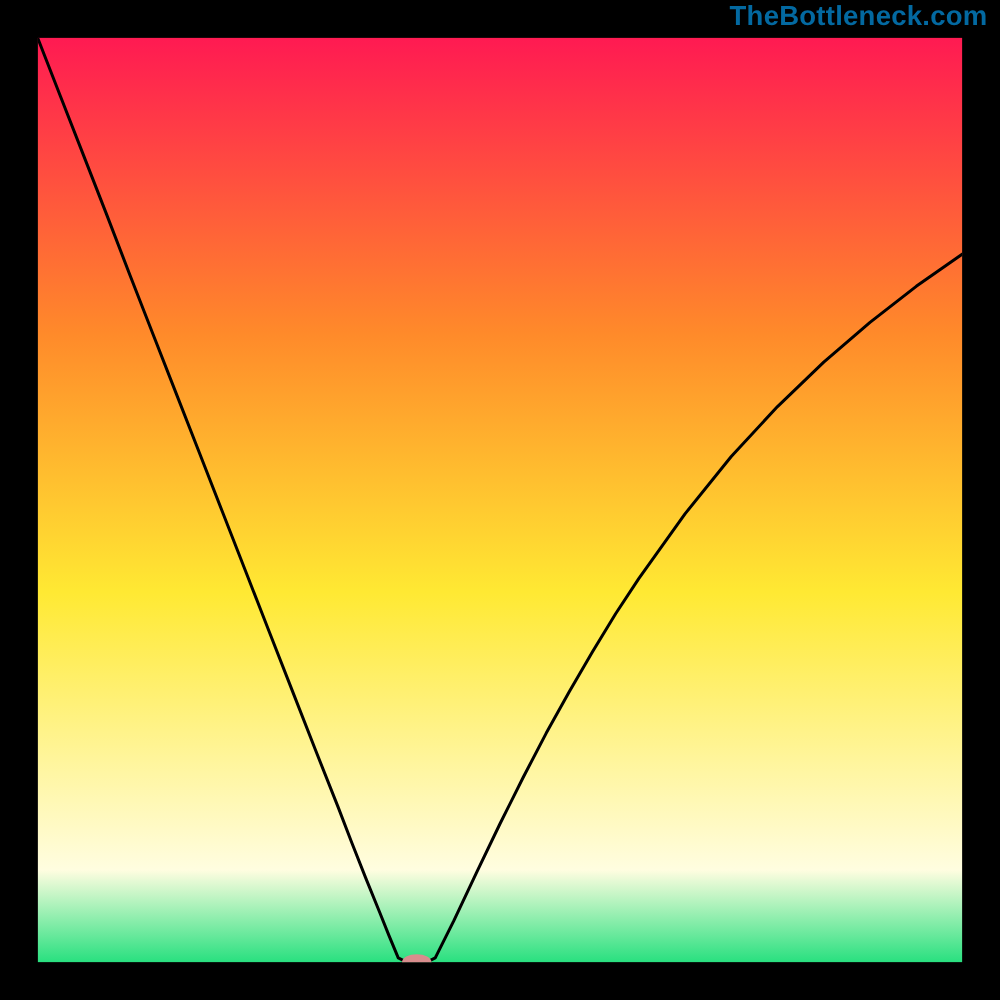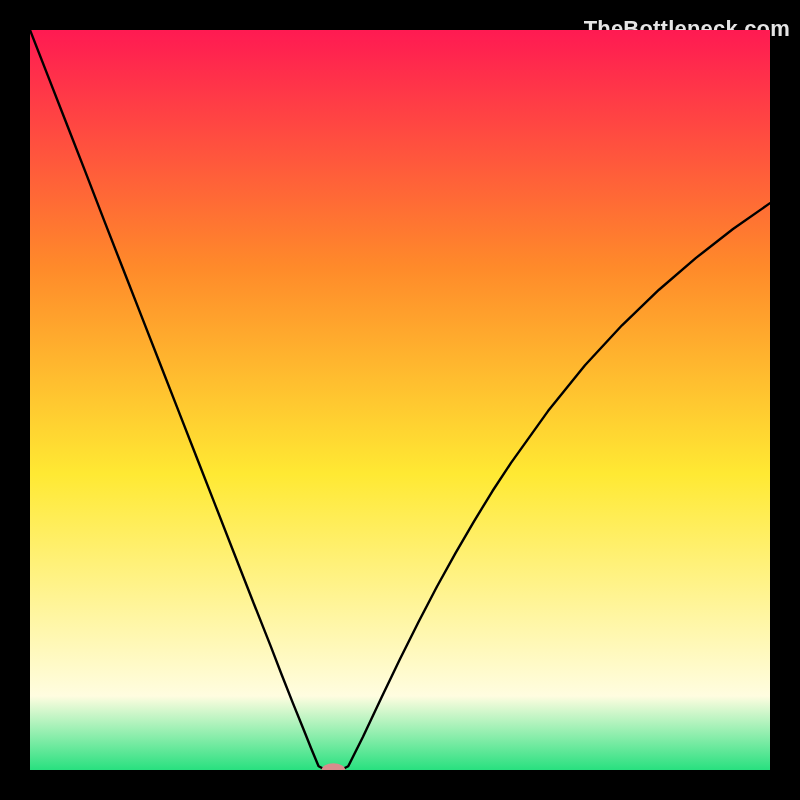--- a/index.html
+++ b/index.html
@@ -1,18 +1,18 @@
 <!DOCTYPE html>
 <html><head>
 <meta charset="utf-8">
 <style>
   html, body { margin: 0; padding: 0; width: 800px; height: 800px; overflow: hidden; background: #000; }
   .frame { position: relative; width: 800px; height: 800px; background: #000; }
   .plot-area { position: absolute; left: 30px; top: 30px; width: 740px; height: 740px; overflow: hidden; }
-  .watermark { position: absolute; top: 16px; right: 10px; font-family: Arial, Helvetica, sans-serif; font-size: 22px; font-weight: 600; color: #e5e5e5; letter-spacing: 0.2px; }
+  .watermark { position: absolute; top: 0; right: 10px; font-family: Arial, Helvetica, sans-serif; font-size: 22px; font-weight: 600; color: #0369a1; letter-spacing: 0.2px; }
   svg { display: block; }
 </style>
 </head>
 <body>
 
 <div class="frame">
   <div class="watermark">TheBottleneck.com</div>
   <div class="plot-area">
     <svg id="chart-svg" width="740" height="740" viewBox="0 0 740 740" preserveAspectRatio="none">
       <defs>

